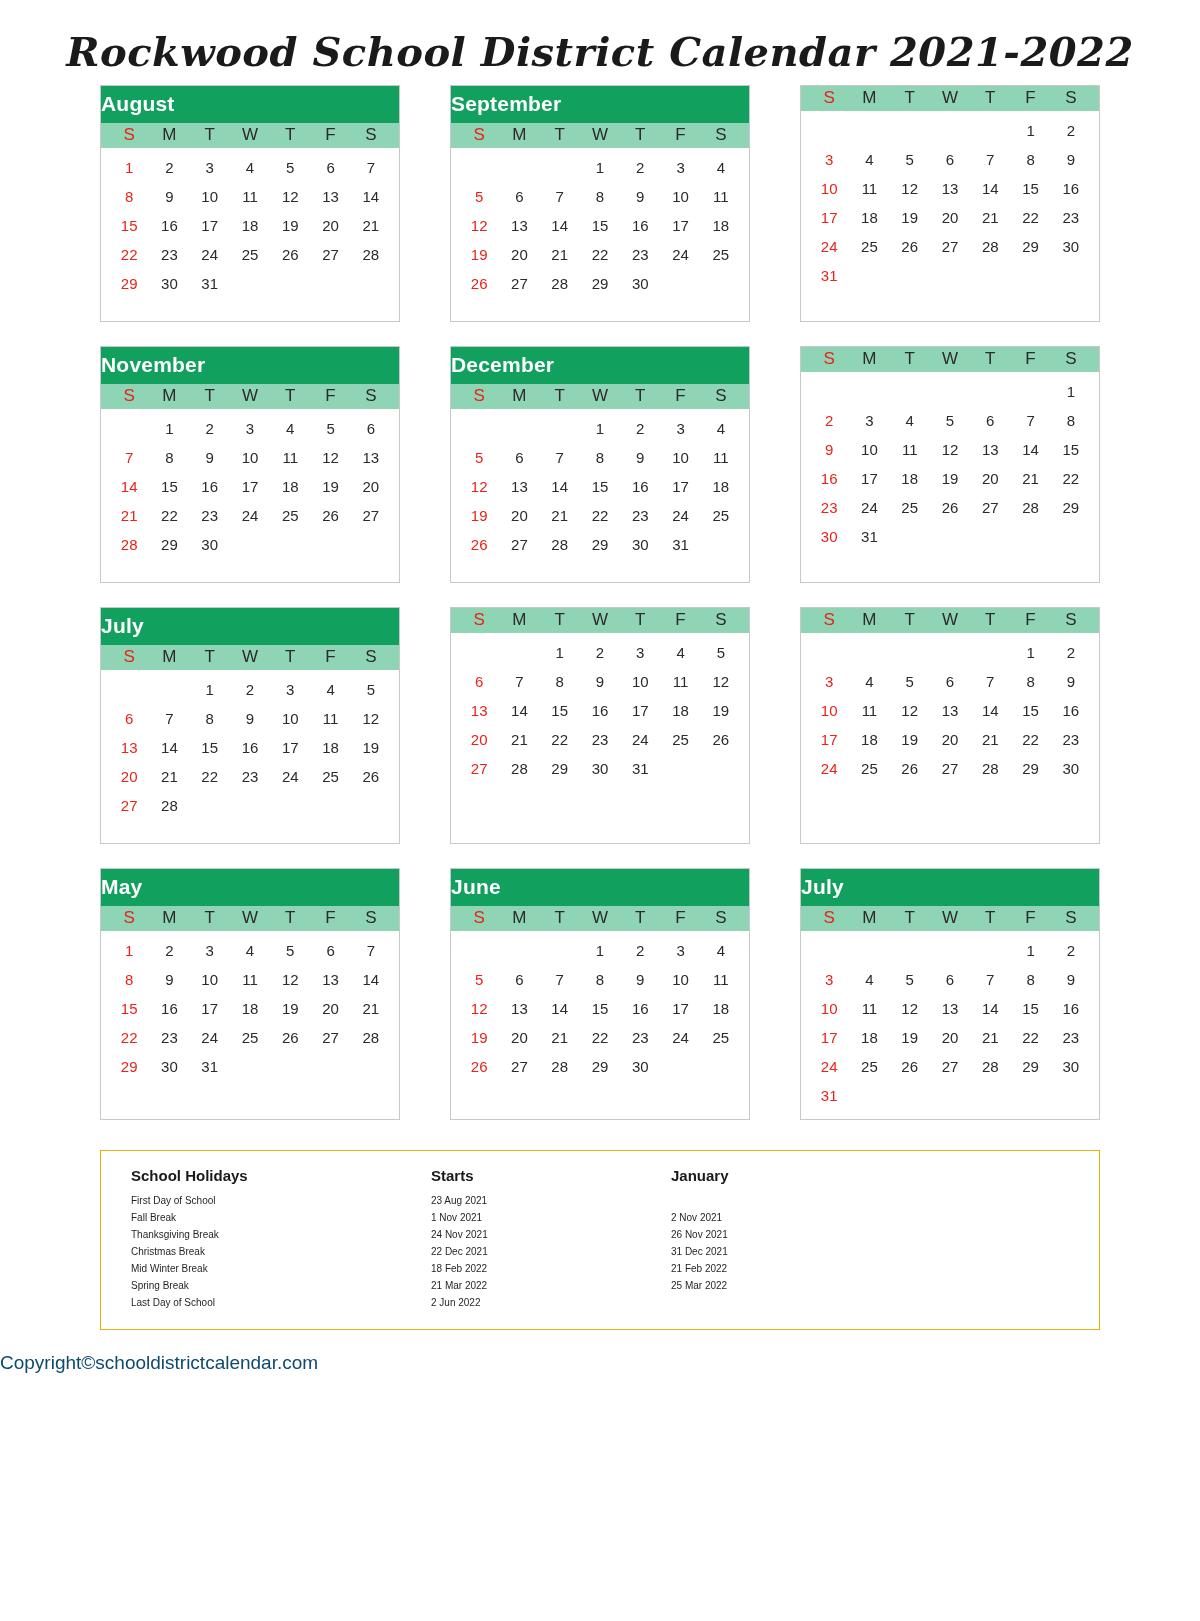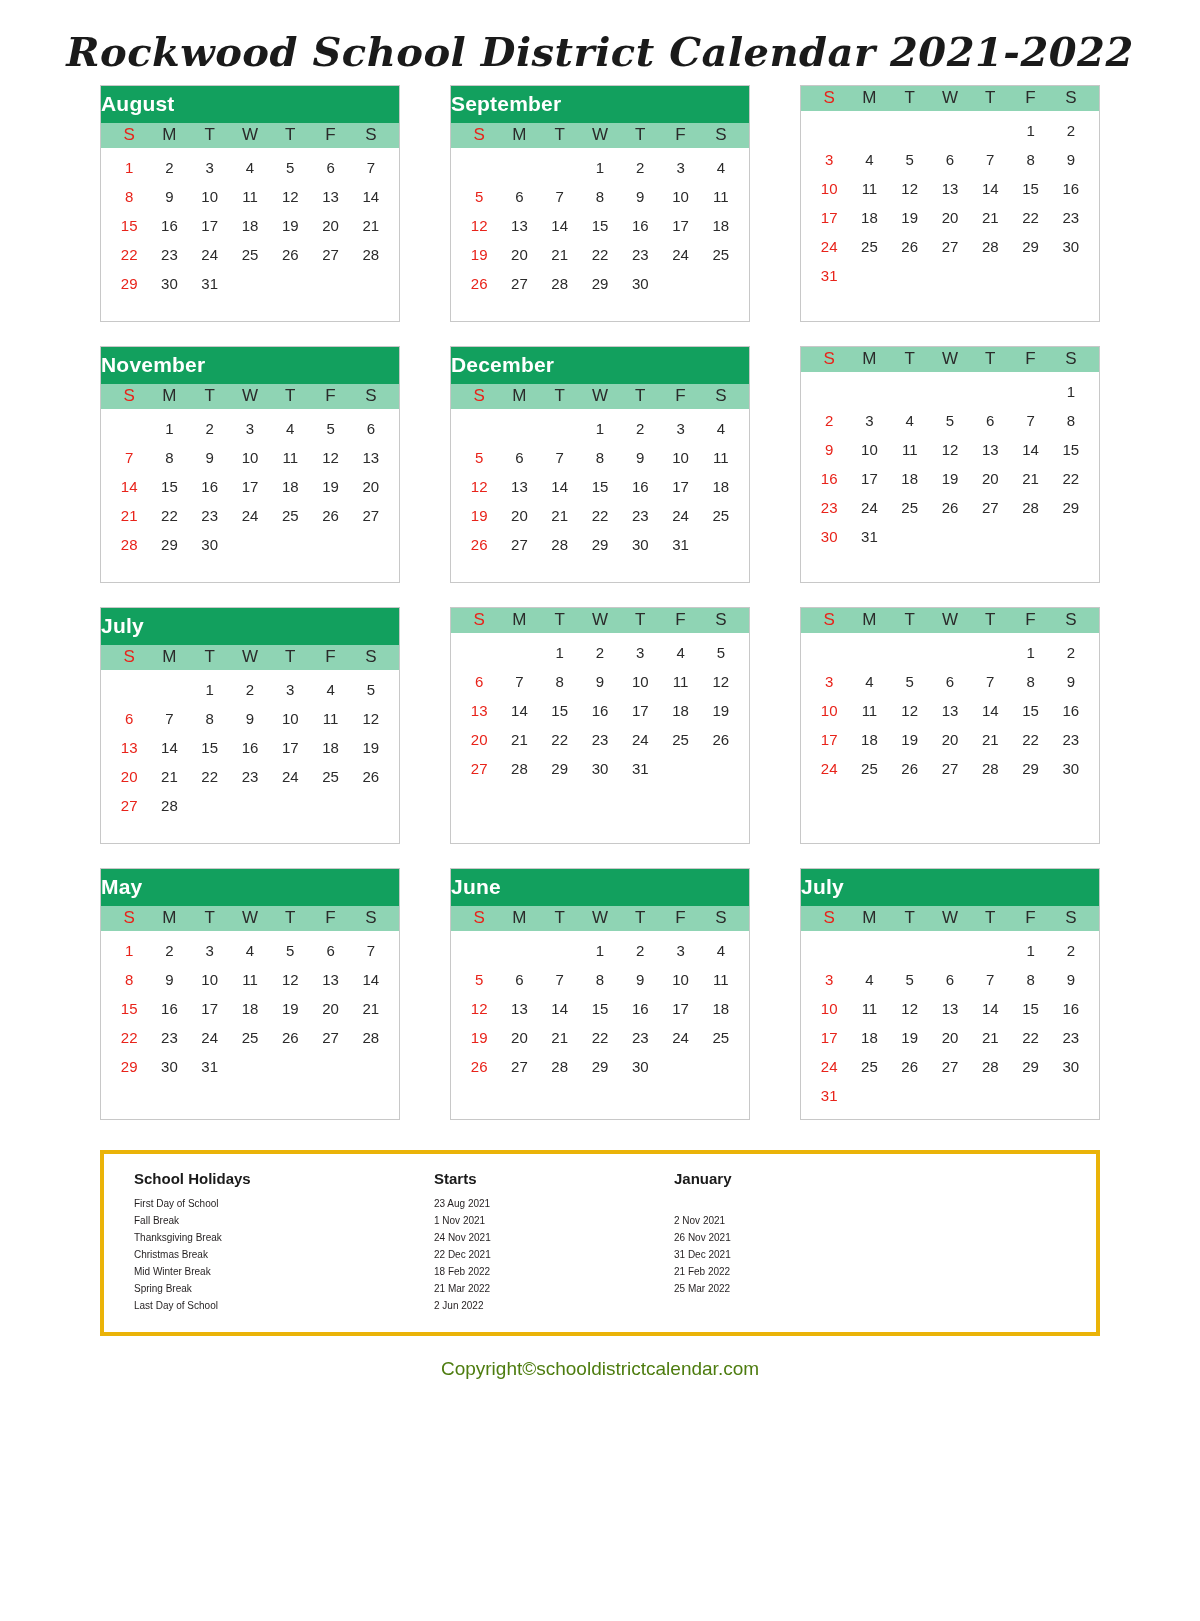--- a/index.html
+++ b/index.html
@@ -89,43 +89,43 @@
   }
   .day.sun {
     color: #e8231a;
   }
   .day.empty {
     color: transparent;
   }
   .holidays {
     width: 1000px;
     margin: 30px auto 0 auto;
-    border: 4px solid #eab308;
+    border: 1px solid #eab308;
     box-sizing: border-box;
     padding: 16px 30px 18px 30px;
   }
   .hol-grid {
     display: grid;
     grid-template-columns: 300px 240px 1fr;
   }
   .hol-head {
     font-size: 15px;
     font-weight: 700;
     color: #1a1a1a;
     padding-bottom: 8px;
   }
   .hol-cell {
     font-size: 10px;
     color: #231f20;
     padding: 3px 0;
   }
   .copyright {
-    text-align: center;
+    text-align: left;
     font-size: 19px;
-    color: #4d7c0f;
+    color: #0c4a6e;
     margin-top: 22px;
   }
 </style>
 </head>
 <body>
 
 <div class="page">
 
   <div class="title">Rockwood School District Calendar 2021-2022</div>
 

